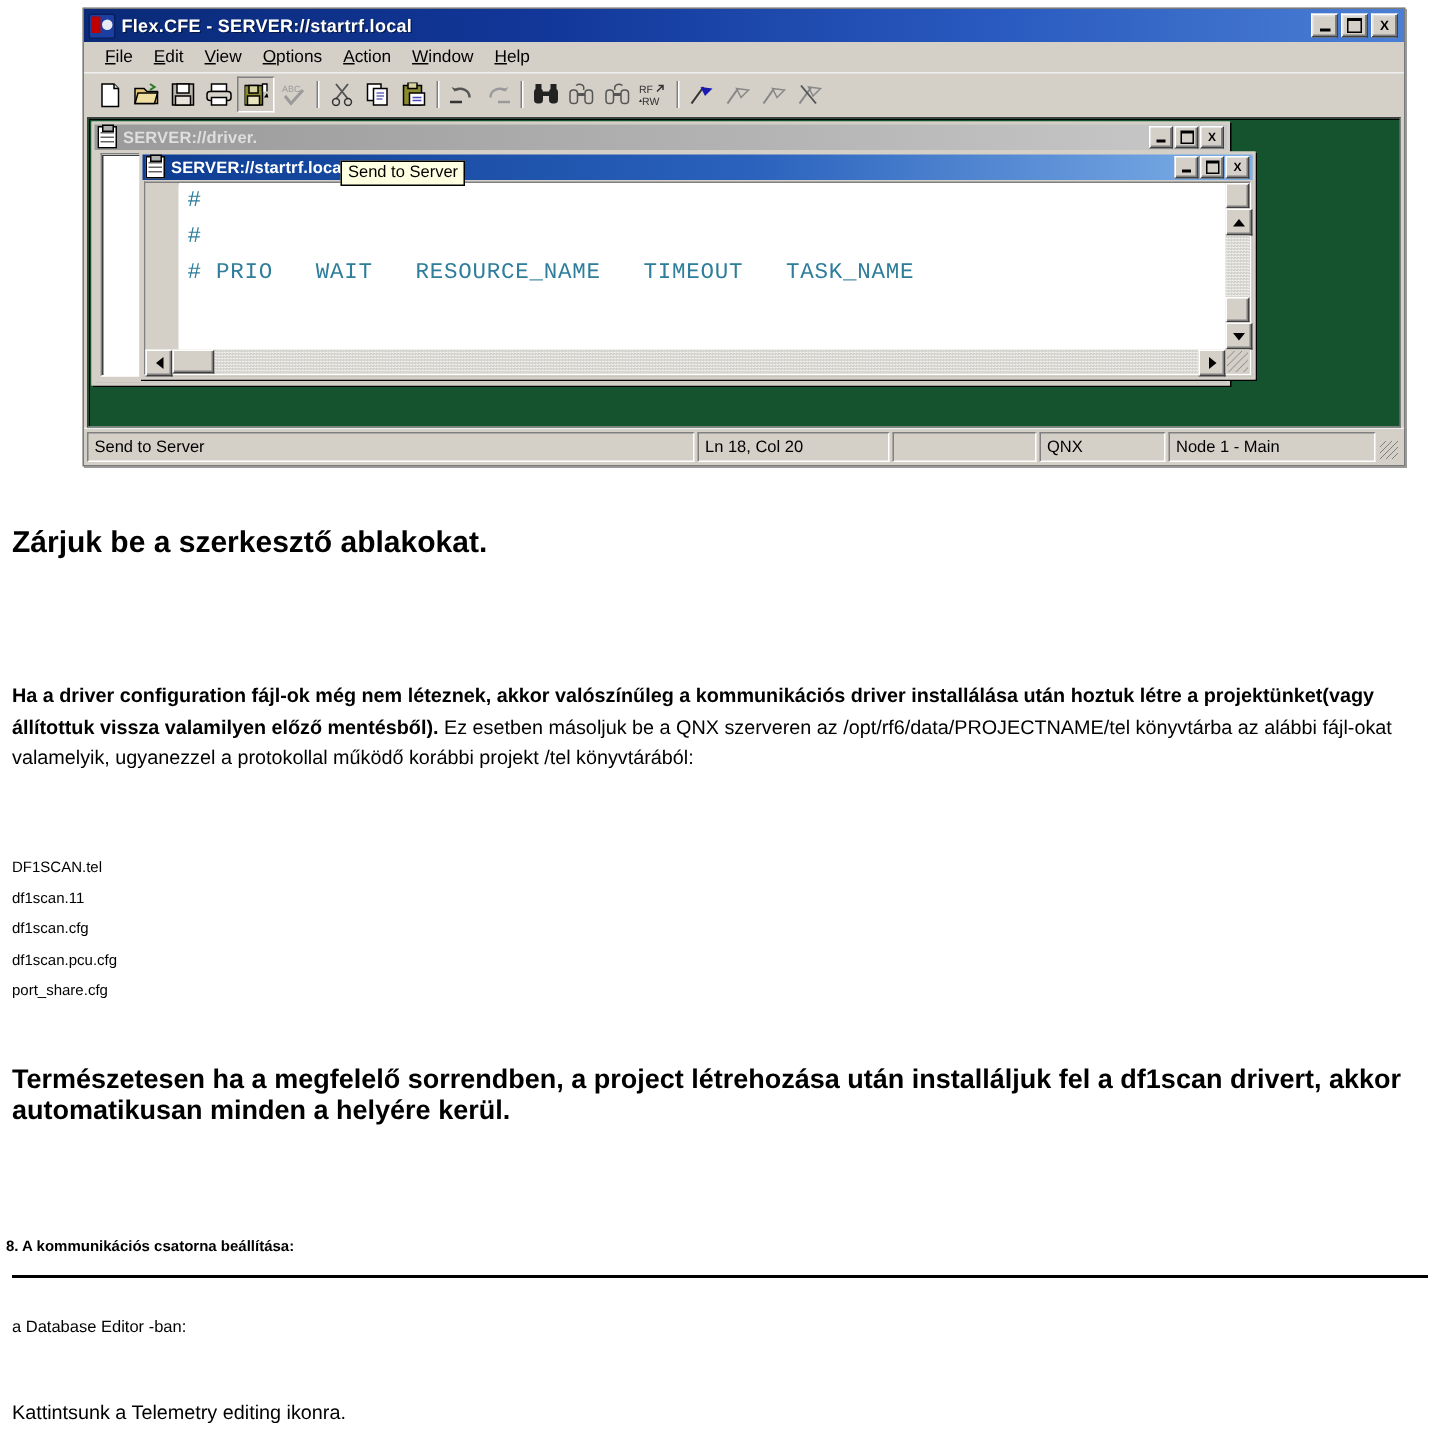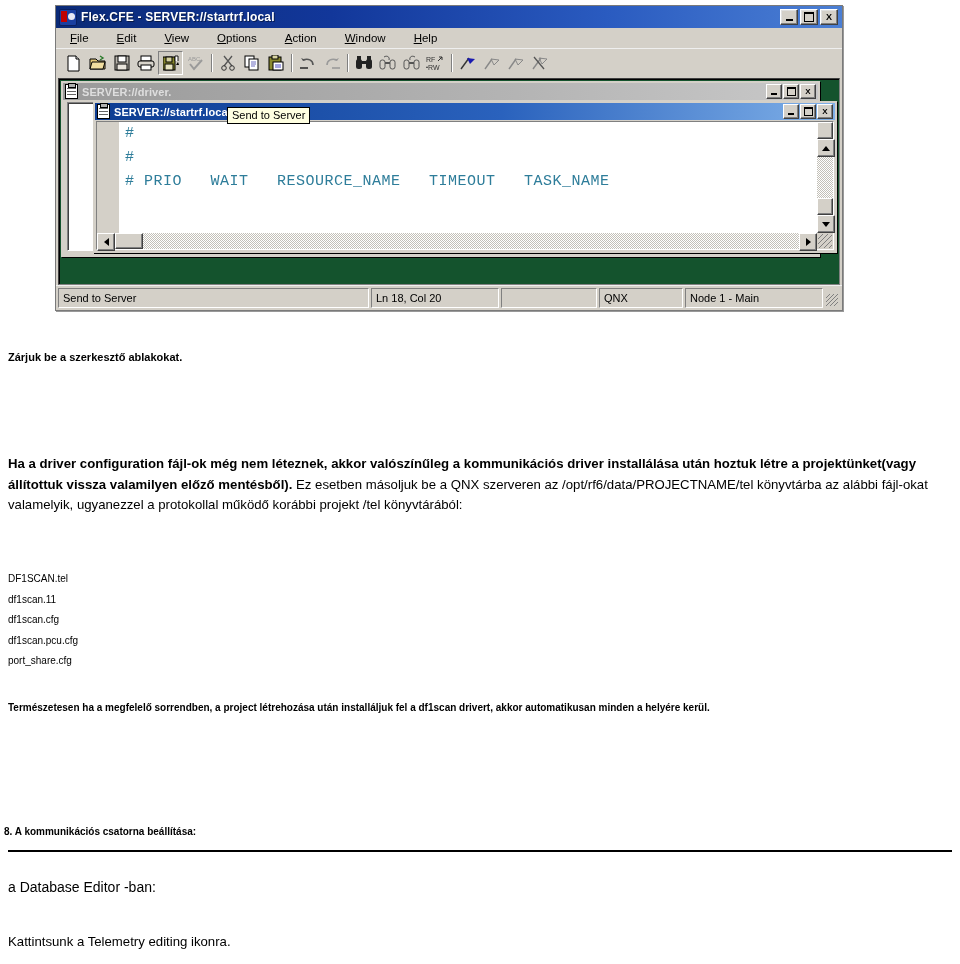--- a/index.html
+++ b/index.html
@@ -7,21 +7,21 @@
     width:960px;height:964px;
     background:#ffffff;
     font-family:"Liberation Sans", sans-serif;
     color:#000;
     position:relative;
     overflow:hidden;
   }
 
   
   #app-shot{
-    position:absolute; left:55px; top:5px; width:788px; height:306px;
+    position:absolute; left:55px; top:5px; width:882px; height:306px;
   }
   .win{
     position:absolute; inset:0;
     background:#d4d0c8;
     border:1px solid #7a7a7a;
     box-shadow:1px 1px 0 #999;
     display:flex; flex-direction:column;
   }
   
   .titlebar{
@@ -53,21 +53,21 @@
     box-shadow:inset -1px -1px 0 #808080, inset 1px 1px 0 #dfdfdf;
     display:flex;align-items:center;justify-content:center;
     font-size:9px;font-weight:bold;color:#000;line-height:1;font-family:"Liberation Sans",sans-serif;
   }
   .wbtn.min::after{content:"";display:block;width:7px;height:2px;background:#000;margin-top:6px;}
   .wbtn.max::after{content:"";display:block;width:8px;height:7px;border:1px solid #000;border-top-width:2px;}
 
   
   .menubar{
     height:19px;flex:0 0 19px;display:flex;align-items:center;
-    background:#d4d0c8;padding-left:7px;gap:14px;
+    background:#d4d0c8;padding-left:7px;gap:0;
     border-bottom:1px solid #d4d0c8;
   }
   .menuitem{font-size:11.5px;padding:2px 7px;color:#000;white-space:nowrap;}
   .menuitem u{text-decoration:underline;}
 
   
   .toolbar{
     height:28px;flex:0 0 28px;display:flex;align-items:center;
     background:#d4d0c8;padding-left:6px;gap:1px;
     border-top:1px solid #efefef;
@@ -197,28 +197,28 @@
     border:1px solid #808080;border-right-color:#ffffff;border-bottom-color:#ffffff;
     display:flex;align-items:center;padding:0 4px;font-size:11px;color:#000;white-space:nowrap;
   }
   .sbpanel.grow{flex:1;}
   .sb-grip{width:15px;position:relative;}
   .sb-grip::after{content:"";position:absolute;right:2px;bottom:2px;width:12px;height:12px;
     background:linear-gradient(135deg,transparent 46%,#808080 46%,#808080 54%,transparent 54%) 0 0/4px 4px;}
 
   
   .doc{position:absolute;left:0;top:311px;width:960px;}
-  .p-close{position:absolute;left:8px;top:40px;font-size:11px;font-weight:bold;}
+  .p-close{position:absolute;left:8px;top:40px;font-size:20px;font-weight:bold;}
   .p-main{position:absolute;left:8px;top:143px;width:944px;font-size:13.2px;line-height:20.5px;}
   .p-main b{font-weight:bold;}
   .filelist{position:absolute;left:8px;top:258px;font-size:10px;line-height:20.5px;}
-  .p-term{position:absolute;left:8px;top:386px;width:930px;font-size:10px;line-height:21px;font-weight:bold;}
+  .p-term{position:absolute;left:8px;top:398px;width:930px;font-size:18px;line-height:21px;font-weight:bold;}
   .h-section{position:absolute;left:4px;top:515px;width:944px;font-size:10px;font-weight:bold;padding-bottom:3px;}
   .hrule{position:absolute;left:8px;top:539px;width:944px;border-bottom:2px solid #000;}
-  .p-dbe{position:absolute;left:8px;top:568px;font-size:14px;}
+  .p-dbe{position:absolute;left:8px;top:568px;font-size:11px;}
   .p-tail{position:absolute;left:8px;top:620px;font-size:13.2px;line-height:21px;}
 </style>
 </head>
 <body>
 
 <div id="app-shot">
   <div class="win">
 
     <div class="titlebar">
       <div class="app-icon"></div>

